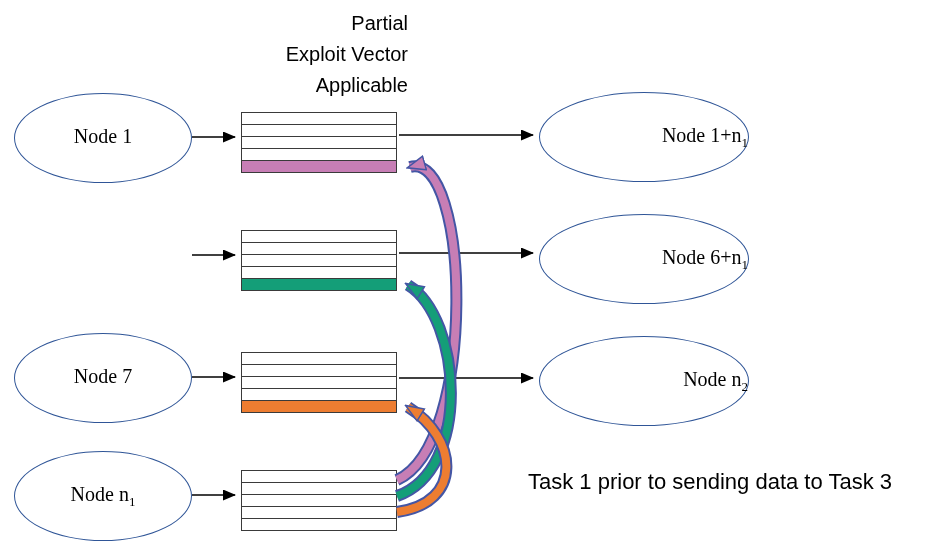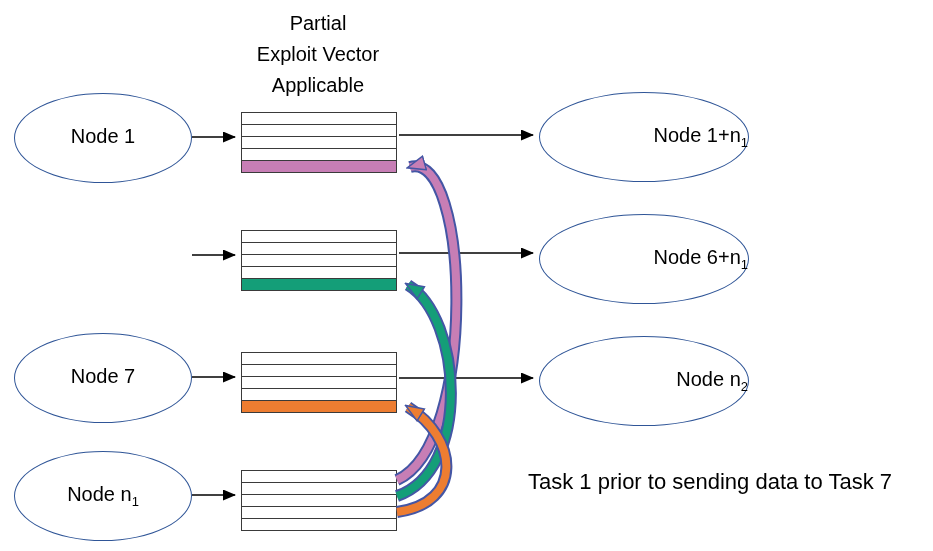--- a/index.html
+++ b/index.html
@@ -1,26 +1,26 @@
 <!DOCTYPE html>
 <html><head>
 <meta charset="utf-8">
 <style>
   html,body{margin:0;padding:0;background:#ffffff;}
   .canvas{
     position:relative;width:933px;height:551px;background:#ffffff;overflow:hidden;
     font-family:"Liberation Sans", sans-serif;color:#000;
   }
   .title{
-    position:absolute;left:228px;top:8px;width:180px;text-align:center;
+    position:absolute;left:228px;top:8px;width:180px;text-align:right;
     font-size:20px;line-height:31px;
   }
   .ellipse{
     position:absolute;background:#fff;border:1.7px solid #2F5597;border-radius:50%;
-    display:flex;align-items:center;justify-content:center;font-size:20px;
+    display:flex;align-items:center;justify-content:center;font-size:20px;font-family:Liberation Serif, serif;
   }
   .ellipse sub{font-size:13px;}
   .el-left{left:14px;width:176px;height:88px;}
   .el-right{left:539px;width:208px;height:88px;justify-content:flex-end;}
   .stack{position:absolute;left:241px;width:156px;}
   .vrow{
     box-sizing:border-box;height:13px;background:#fff;border:1px solid #3a3a3a;margin-top:-1px;
   }
   .vrow:first-child{margin-top:0;}
   .caption{
@@ -86,21 +86,21 @@
     <span><span>Node 1+n</span><sub>1</sub></span>
   </div>
   <div class="ellipse el-right" style="top: 214px; border-color: rgb(47, 85, 151);">
     <span><span>Node 6+n</span><sub>1</sub></span>
   </div>
   <div class="ellipse el-right" style="top: 336px; border-color: rgb(47, 85, 151);">
     <span><span>Node n</span><sub>2</sub></span>
   </div>
 
   <div class="caption">
-    <div>Task 1 prior to sending data to Task 7</div>
+    <div>Task 1 prior to sending data to Task 3</div>
   </div>
 
   <svg class="arrows" width="933" height="551" viewBox="0 0 933 551">
     <defs>
       <marker id="mBlack" markerUnits="userSpaceOnUse" markerWidth="13" markerHeight="11" refX="12" refY="5.5" orient="auto">
         <path d="M0,0 L13,5.5 L0,11 Z" style="fill: rgb(0, 0, 0);"></path>
       </marker>
       <marker id="mPink" markerUnits="userSpaceOnUse" markerWidth="20" markerHeight="16" refX="16" refY="8" orient="auto">
         <path d="M1,1 L19,8 L1,15 Z" stroke-width="1.5" style="fill: rgb(199, 126, 181); stroke: rgb(68, 86, 165);"></path>
       </marker>

